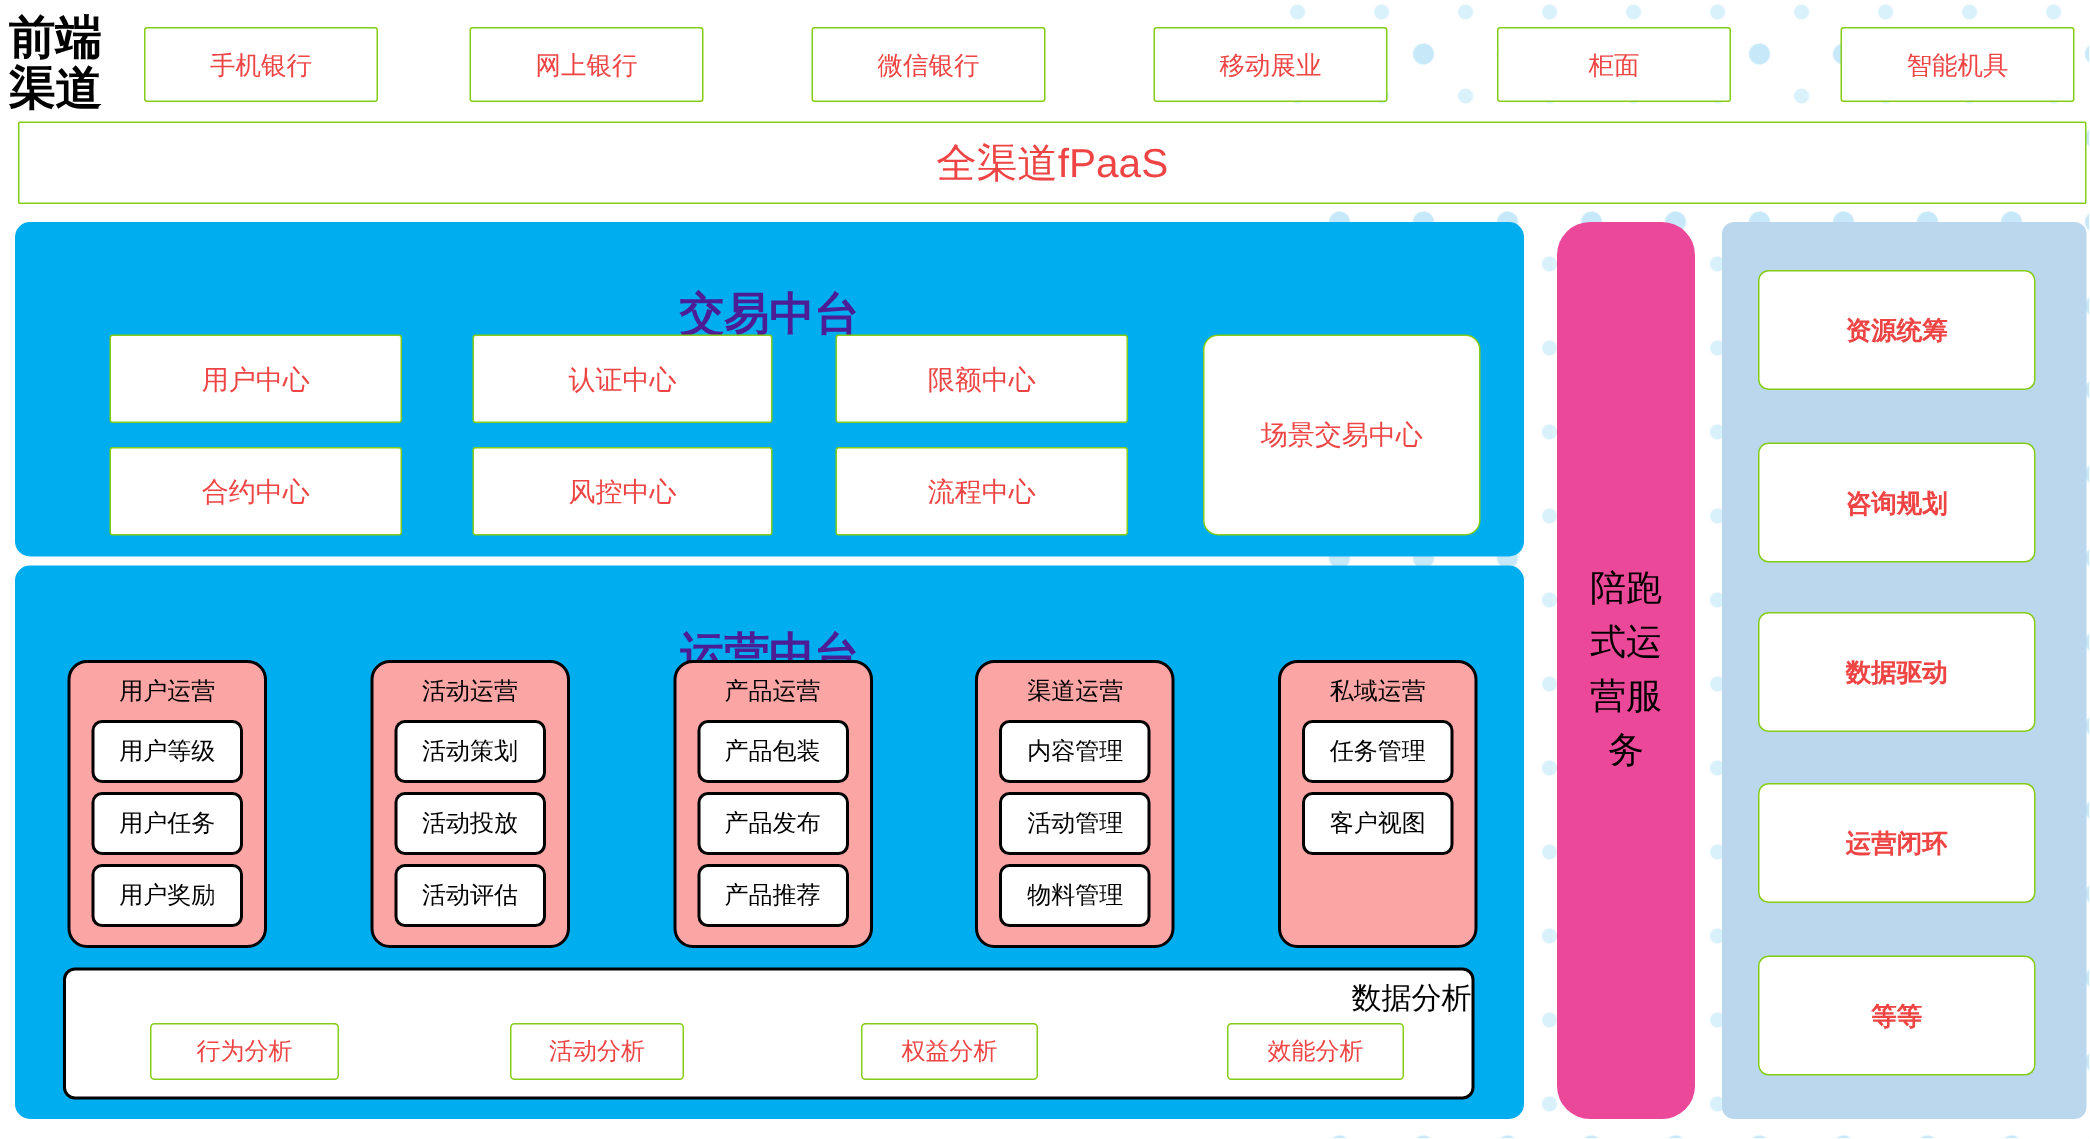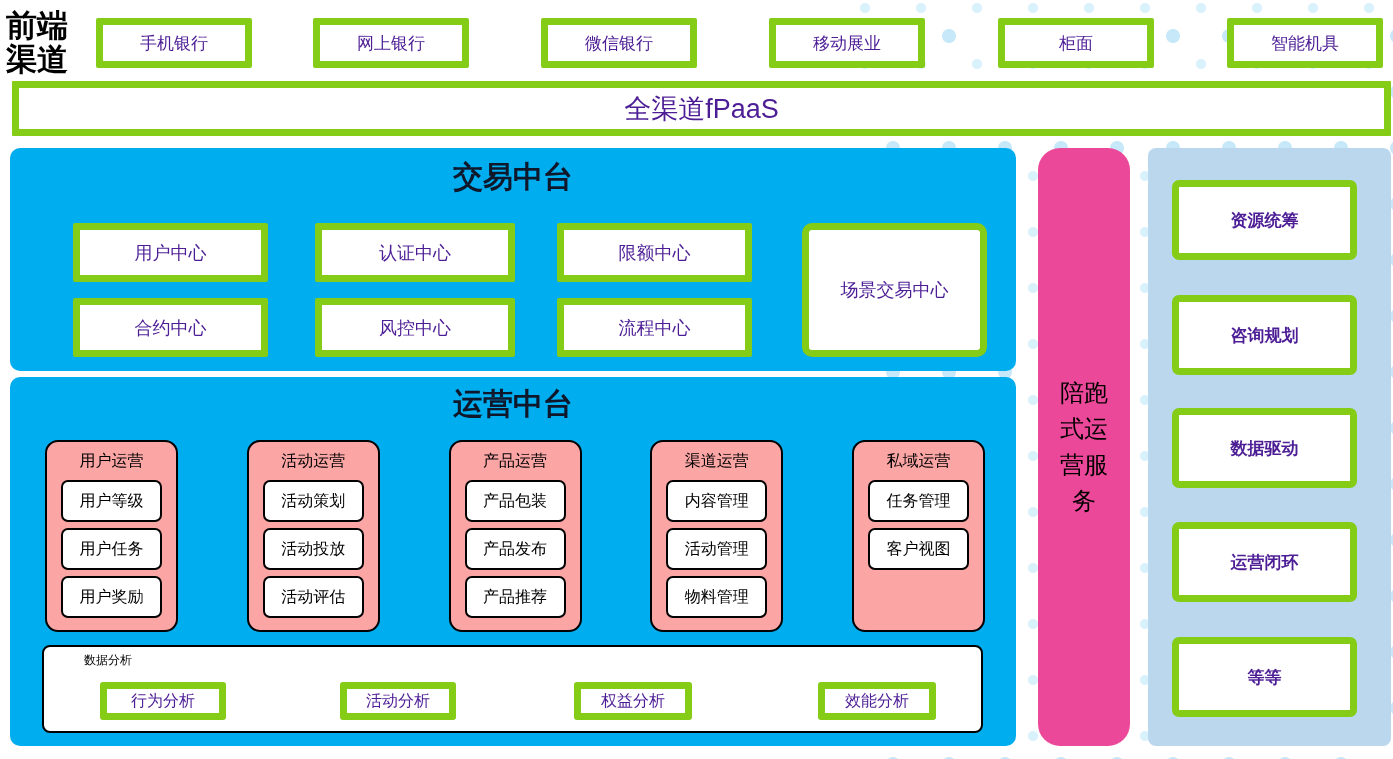--- a/index.html
+++ b/index.html
@@ -25,39 +25,39 @@
   .layer{ position:absolute; z-index:1; }
 
   
   .front-label{
     left:6px; top:8px; width:88px;
     font-family:"DejaVu Serif","Liberation Serif",serif;
     font-weight:700; font-size:31px; line-height:34px;
   }
 
   .box{
-    position:absolute; background:#ffffff; border:7px solid #84cc16;
+    position:absolute; background:#ffffff; border:1px solid #84cc16;
     display:flex; align-items:center; justify-content:center;
-    text-align:right; font-size:18px; color:#4c1d95;
+    text-align:right; font-size:18px; color:#ef4444;
   }
 
   .chan{ top:18px; width:156px; height:50px; border-radius:2px; font-size:17px; }
 
   .fpaas{
     left:12px; top:81px; width:1379px; height:55px;
     border-radius:1px; font-size:27px;
   }
 
   .panel{
     position:absolute; background:#00ADEF; border-radius:10px;
   }
   .panel-title{
     position:absolute; left:0; right:0; text-align:center;
     font-family:"DejaVu Serif","Liberation Serif",serif;
-    font-weight:700; font-size:30px; color:#0f172a;
+    font-weight:700; font-size:30px; color:#4c1d95;margin-top:32px;
   }
 
   .txn-panel{ left:10px; top:148px; width:1006px; height:223px; }
   .txn-box{ height:59px; border-radius:2px;margin-left:28px; }
   .scene-box{ left:792px; top:75px; width:185px; height:134px; border-radius:10px; }
 
   .ops-panel{ left:10px; top:377px; width:1006px; height:369px; }
 
   .cols-row{
     position:absolute; left:35px; top:63px; width:940px; height:192px;
@@ -72,21 +72,21 @@
   .op-item{
     width:101px; height:42px; background:#fff; border:2px solid #000;
     border-radius:7px; display:flex; align-items:center; justify-content:center;
     font-size:16px; text-align:center;
   }
 
   .analysis{
     position:absolute; left:32px; top:268px; width:941px; height:88px;
     background:#fff; border:2px solid #000; border-radius:8px;
   }
-  .analysis-title{ position:absolute; left:0; right:0; top:5px; text-align:left; font-size:12px;margin-left:40px; }
+  .analysis-title{ position:absolute; left:0; right:0; top:5px; text-align:right; font-size:20px;margin-left:40px; }
   .ana-box{ top:35px; height:38px; border-radius:3px; font-size:16px; }
 
   .side-bar{
     position:absolute; left:1038px; top:148px; width:92px; height:598px;
     background:#ec4899; display:flex; align-items:center; justify-content:center;border-radius:22px;
   }
   .side-bar-text{ font-size:24px; line-height:36px; text-align:center; }
 
   .right-panel{
     position:absolute; left:1148px; top:148px; width:243px; height:598px;

